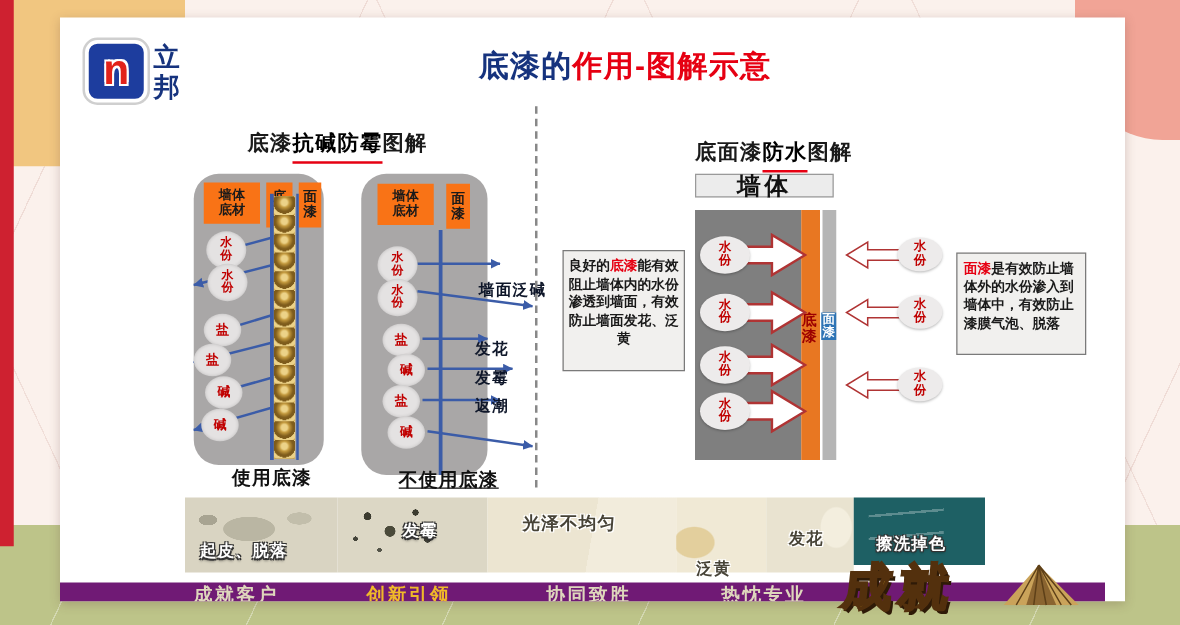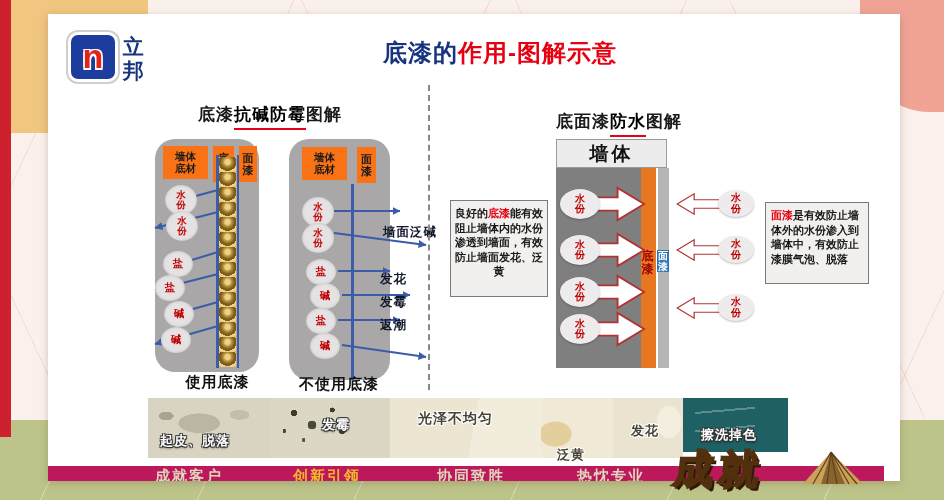--- a/index.html
+++ b/index.html
@@ -59,21 +59,21 @@
   .defect-label { color:#0f172a; font-size:12.5px; font-weight:bold; letter-spacing:1px; }
   .caption { font-size:15px; font-weight:bold; color:#111; letter-spacing:1px; }
 
   .divider { left:428px; top:85px; height:305px; width:0; border-left:2px dashed #888; }
 
   .note-box { background:#f1f0ee; border:1.5px solid #7a7a7a; font-size:11px; font-weight:bold; color:#1a1a1a;
     text-align:center; line-height:1.32; padding:5px 3px; }
   .note-box .red { color:#e60012; }
 
   
-  .wall-header { left:556px; top:139px; width:111px; height:29px; background:#ececec; border:1px solid #9a9a9a;
+  .wall-header { left:556px; top:139px; width:111px; height:19px; background:#ececec; border:1px solid #9a9a9a;
     display:flex; align-items:center; justify-content:center; font-size:19px; font-weight:bold; color:#111; letter-spacing:3px; }
   .wall-body { left:556px; top:168px; width:85px; height:200px; background:#7f7f7f; }
   .orange-strip { left:641px; top:168px; width:15px; height:200px; background:#e87722; }
   .topcoat-strip { left:658px; top:168px; width:11px; height:200px; background:#b5b5b5; }
   .primer-vlabel { left:641px; top:250px; font-size:12px; font-weight:bold; color:#9c0000; }
   .topcoat-vlabel { left:657px; top:250px; font-size:10px; font-weight:bold; color:#fff; }
   .topcoat-vlabel .vtext { background:#2e74b5; width:1.2em; }
 
   .warr { display:block; }
   .warr svg { display:block; width:100%; height:100%; }
@@ -102,21 +102,21 @@
   .p3 { left:390px; width:151px; background:linear-gradient(100deg,#ece5d1 0 55%, #f2ecdc 55% 100%); }
   .p4 { left:541px; width:72px; background:#f0e9d5;
     background-image:radial-gradient(ellipse 26px 20px at 20% 60%, #e3cf9d 0 60%, transparent 65%); }
   .p5 { left:613px; width:70px; background:#e9e3d0;
     background-image:radial-gradient(ellipse 20px 26px at 80% 40%, #f3eede 0 60%, transparent 65%); }
   .p6 { left:683px; width:105px; height:54px; background:#1e6064;
     background-image:repeating-linear-gradient(175deg, transparent 0 6px, rgba(255,255,255,.28) 6px 8px, transparent 8px 18px);
     background-size:60px 26px; background-repeat:no-repeat; background-position:12px 8px; }
 
   
-  .footer-bar { left:48px; top:466px; width:836px; height:15px; background:#be185d; overflow:hidden; }
+  .footer-bar { left:48px; top:466px; width:836px; height:15px; background:#701a75; overflow:hidden; }
   .fw { position:absolute; top:1px; font-size:15px; font-weight:bold; letter-spacing:2px; color:#ded6bc; white-space:nowrap; }
   .fw.gold { color:#f0b929; }
   .big-gold { left:674px; top:442px; font-size:40px; font-weight:900; color:#f3bb22; letter-spacing:5px;
     transform:skewX(-6deg); -webkit-text-stroke:2px #53300d; text-shadow:3px 3px 0 #2e1a07; z-index:6; }
   .mountain { left:793px; top:450px; width:80px; height:36px; z-index:6; }
 </style>
 </head>
 <body>
 
 <div class="abs bg-lines"></div>
@@ -226,21 +226,21 @@
   </div>
 <div class="abs bubble bubble-one" style="left:310px;top:333px;width:30px;height:26px;">
     <span>碱</span>
   </div>
 
 <div class="abs defect-label" style="left:383px;top:224px;">墙面泛碱</div>
 <div class="abs defect-label" style="left:380px;top:271px;">发花</div>
 <div class="abs defect-label" style="left:380px;top:294px;">发霉</div>
 <div class="abs defect-label" style="left:380px;top:317px;">返潮</div>
 
-<div class="abs caption" style="left:289px;top:375px;width:100px;text-align:center;">不使用底漆</div>
+<div class="abs caption" style="left:299px;top:375px;width:100px;text-align:right;text-decoration:underline;">不使用底漆</div>
 
 <div class="abs divider"></div>
 
 <div class="abs note-box" style="left:450px;top:200px;width:98px;height:97px;">
   <span>良好的</span><span class="red">底漆</span><span>能有效阻止墙体内的水份渗透到墙面，有效防止墙面发花、泛黄</span>
 </div>
 
 <div class="abs sec-h" style="left:556px;top:110px;">
   <span>底面漆</span><span class="red">防水</span><span>图解</span>
 </div>

